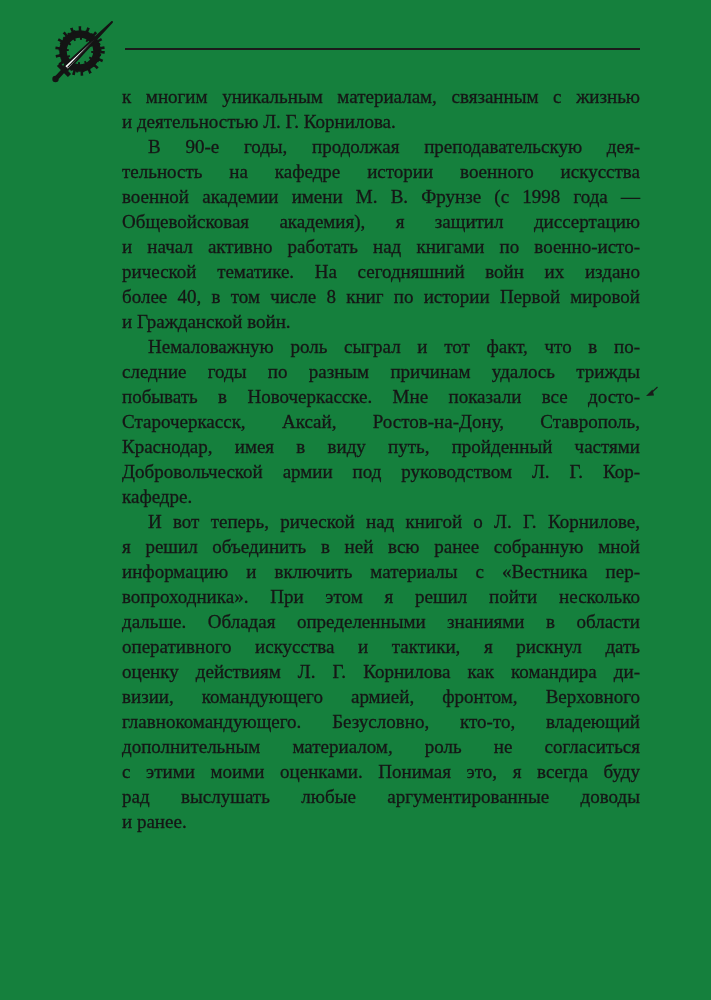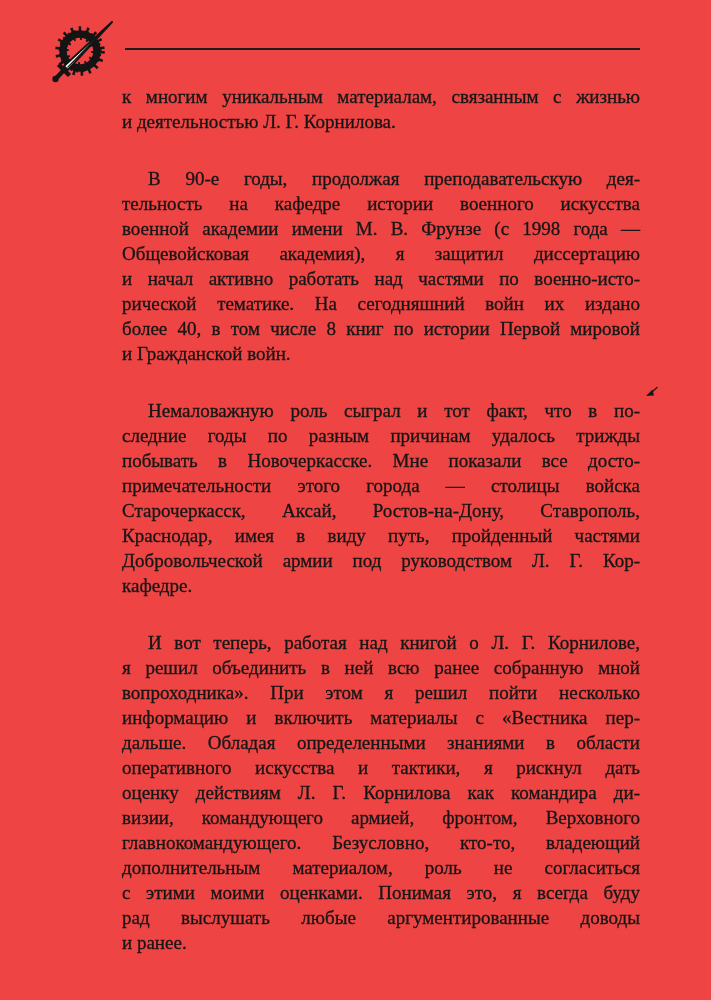--- a/index.html
+++ b/index.html
@@ -4,21 +4,21 @@
 <style>
   html, body {
     margin: 0;
     padding: 0;
     background: #ffffff;
   }
   .page {
     position: relative;
     width: 711px;
     height: 1000px;
-    background: #ef4444;
+    background: #15803d;
     overflow: hidden;
     font-family: "Liberation Serif", "DejaVu Serif", serif;
   }
   .emblem {
     position: absolute;
     left: 44px;
     top: 14px;
     width: 72px;
     height: 78px;
   }
@@ -39,21 +39,21 @@
     font-size: 19px;
     line-height: 25px;
     -webkit-text-stroke: 0.3px #161616;
   }
   .para { margin: 0; padding: 0; }
   .line {
     text-align: justify;
     text-align-last: justify;
   }
   .line.last { text-align-last: left; }
-  .line.indent { text-indent: 26px; margin-top: 32px; }
+  .line.indent { text-indent: 26px; }
   .margin-mark {
     position: absolute;
     left: 645px;
     top: 385px;
     width: 14px;
     height: 15px;
   }
 </style>
 </head>
 <body>
@@ -85,40 +85,39 @@
   <div class="text-column">
       <div class="para">
         <div class="line">к многим уникальным материалам, связанным с жизнью</div>
         <div class="line last">и деятельностью Л. Г. Корнилова.</div>
       </div>
       <div class="para">
         <div class="line indent">В 90-е годы, продолжая преподавательскую дея-</div>
         <div class="line">тельность на кафедре истории военного искусства</div>
         <div class="line">военной академии имени М. В. Фрунзе (с 1998 года —</div>
         <div class="line">Общевойсковая академия), я защитил диссертацию</div>
-        <div class="line">и начал активно работать над частями по военно-исто-</div>
+        <div class="line">и начал активно работать над книгами по военно-исто-</div>
         <div class="line">рической тематике. На сегодняшний войн их издано</div>
         <div class="line">более 40, в том числе 8 книг по истории Первой мировой</div>
         <div class="line last">и Гражданской войн.</div>
       </div>
       <div class="para">
         <div class="line indent">Немаловажную роль сыграл и тот факт, что в по-</div>
         <div class="line">следние годы по разным причинам удалось трижды</div>
         <div class="line">побывать в Новочеркасске. Мне показали все досто-</div>
-        <div class="line">примечательности этого города — столицы войска</div>
         <div class="line">Старочеркасск, Аксай, Ростов-на-Дону, Ставрополь,</div>
         <div class="line">Краснодар, имея в виду путь, пройденный частями</div>
         <div class="line">Добровольческой армии под руководством Л. Г. Кор-</div>
         <div class="line last">кафедре.</div>
       </div>
       <div class="para">
-        <div class="line indent">И вот теперь, работая над книгой о Л. Г. Корнилове,</div>
+        <div class="line indent">И вот теперь, рической над книгой о Л. Г. Корнилове,</div>
         <div class="line">я решил объединить в ней всю ранее собранную мной</div>
+        <div class="line">информацию и включить материалы с «Вестника пер-</div>
         <div class="line">вопроходника». При этом я решил пойти несколько</div>
-        <div class="line">информацию и включить материалы с «Вестника пер-</div>
         <div class="line">дальше. Обладая определенными знаниями в области</div>
         <div class="line">оперативного искусства и тактики, я рискнул дать</div>
         <div class="line">оценку действиям Л. Г. Корнилова как командира ди-</div>
         <div class="line">визии, командующего армией, фронтом, Верховного</div>
         <div class="line">главнокомандующего. Безусловно, кто-то, владеющий</div>
         <div class="line">дополнительным материалом, роль не согласиться</div>
         <div class="line">с этими моими оценками. Понимая это, я всегда буду</div>
         <div class="line">рад выслушать любые аргументированные доводы</div>
         <div class="line last">и ранее.</div>
       </div>

